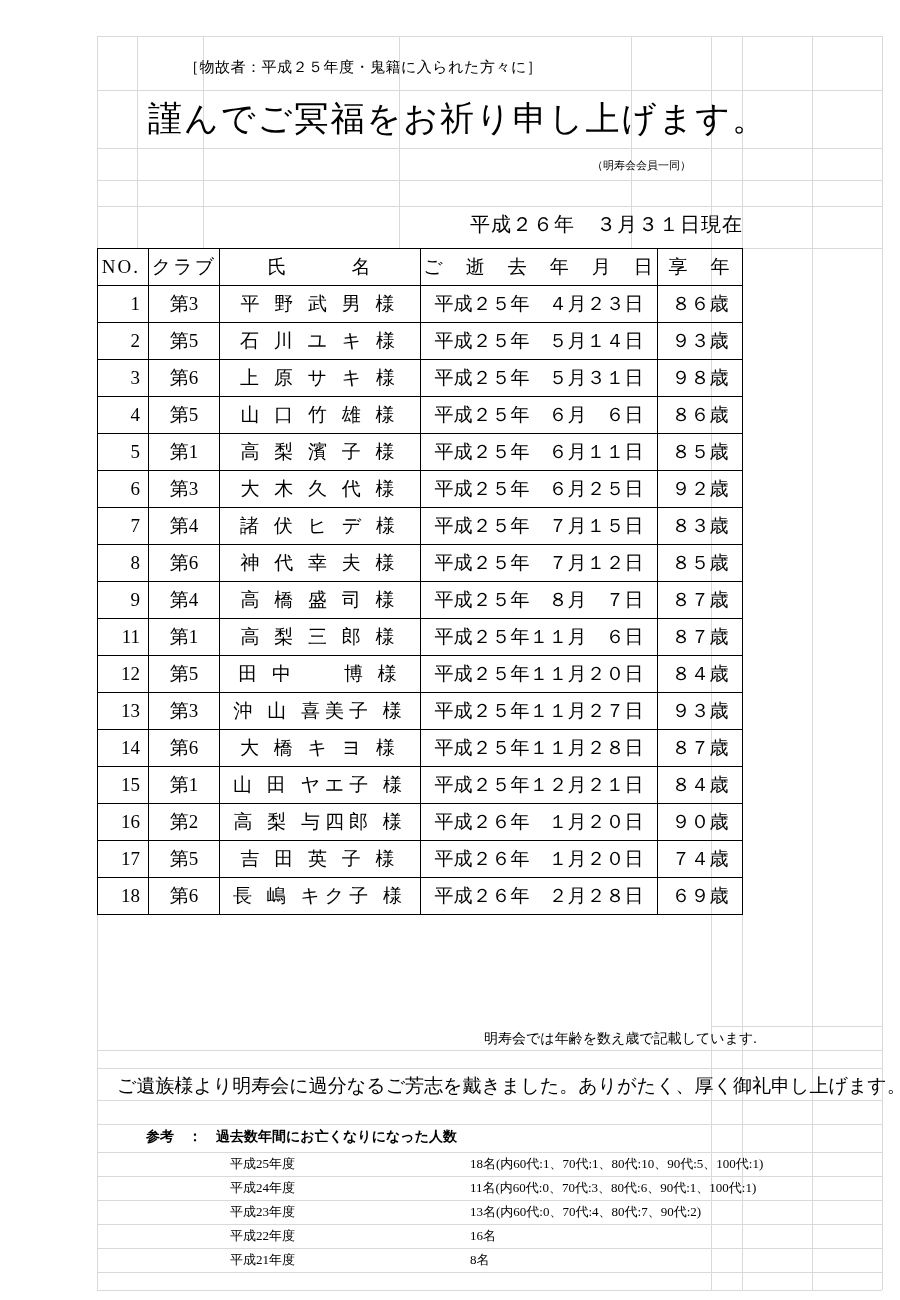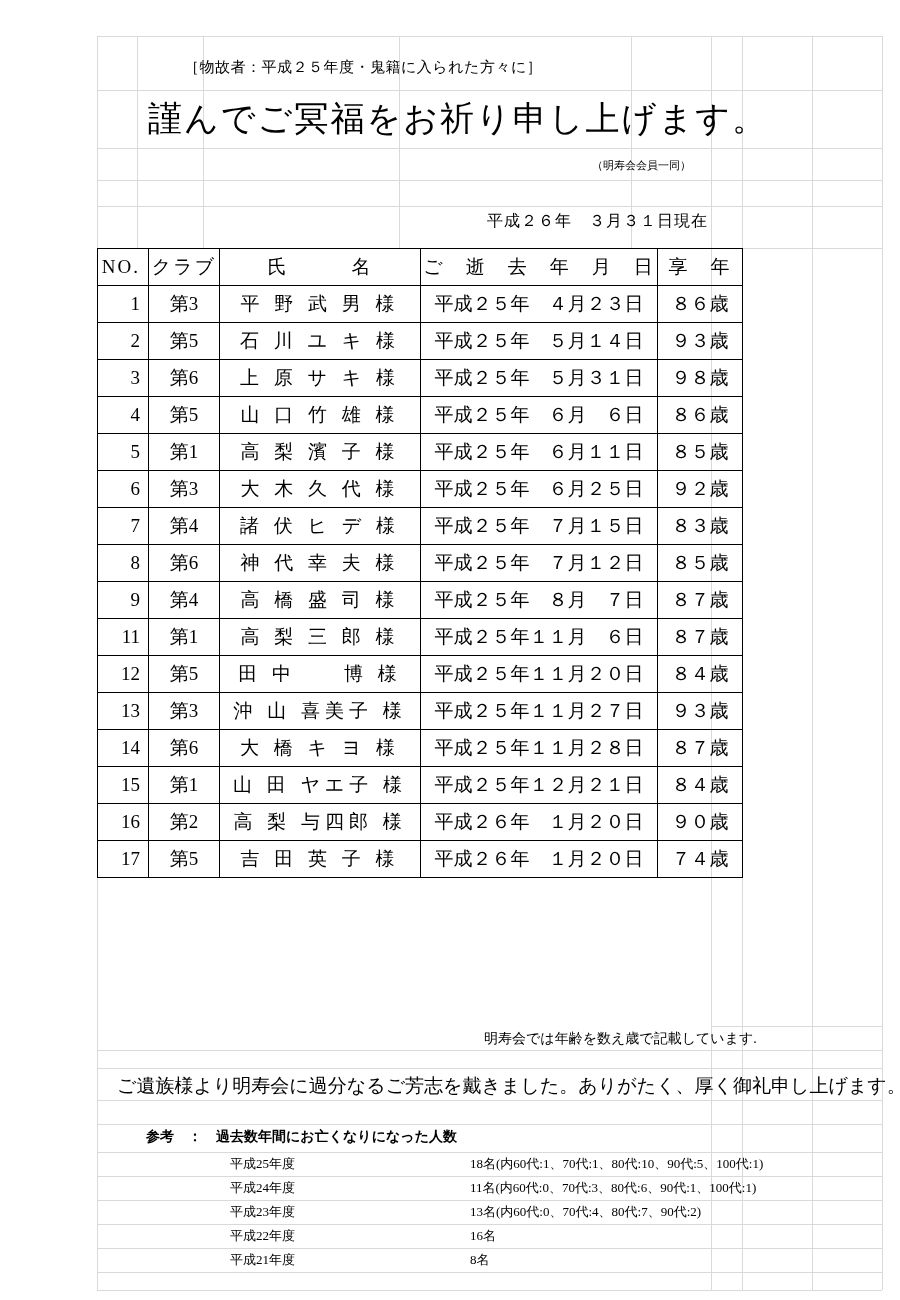--- a/index.html
+++ b/index.html
@@ -49,23 +49,23 @@
   }
   .signature {
     position: absolute;
     left: 592px;
     top: 158px;
     font-size: 11px;
     white-space: nowrap;
   }
   .asof {
     position: absolute;
-    left: 487px;
+    left: 470px;
     top: 211px;
-    font-size: 16px;
+    font-size: 20px;
     letter-spacing: 1px;
     white-space: nowrap;
   }
 
   
   table.main {
     position: absolute;
     left: 97px;
     top: 248px;
     border-collapse: collapse;
@@ -288,20 +288,27 @@
         <td class="c-date">平成２６年　１月２０日</td>
         <td class="c-age">９０歳</td>
       </tr>
       <tr>
         <td class="c-no">17</td>
         <td class="c-club">第5</td>
         <td class="c-name name-cell">吉 田 英 子 様</td>
         <td class="c-date">平成２６年　１月２０日</td>
         <td class="c-age">７４歳</td>
       </tr>
+      <tr>
+        <td class="c-no">18</td>
+        <td class="c-club">第6</td>
+        <td class="c-name name-cell">長 嶋 キク子 様</td>
+        <td class="c-date">平成２６年　２月２８日</td>
+        <td class="c-age">６９歳</td>
+      </tr>
     </tbody>
   </table>
 
   <div class="note-counted">明寿会では年齢を数え歳で記載しています.</div>
   <div class="thanks">ご遺族様より明寿会に過分なるご芳志を戴きました。ありがたく、厚く御礼申し上げます。</div>
 
   <div class="ref-title">参考　：　過去数年間にお亡くなりになった人数</div>
   <table class="ref">
     <tbody>
       <tr>

